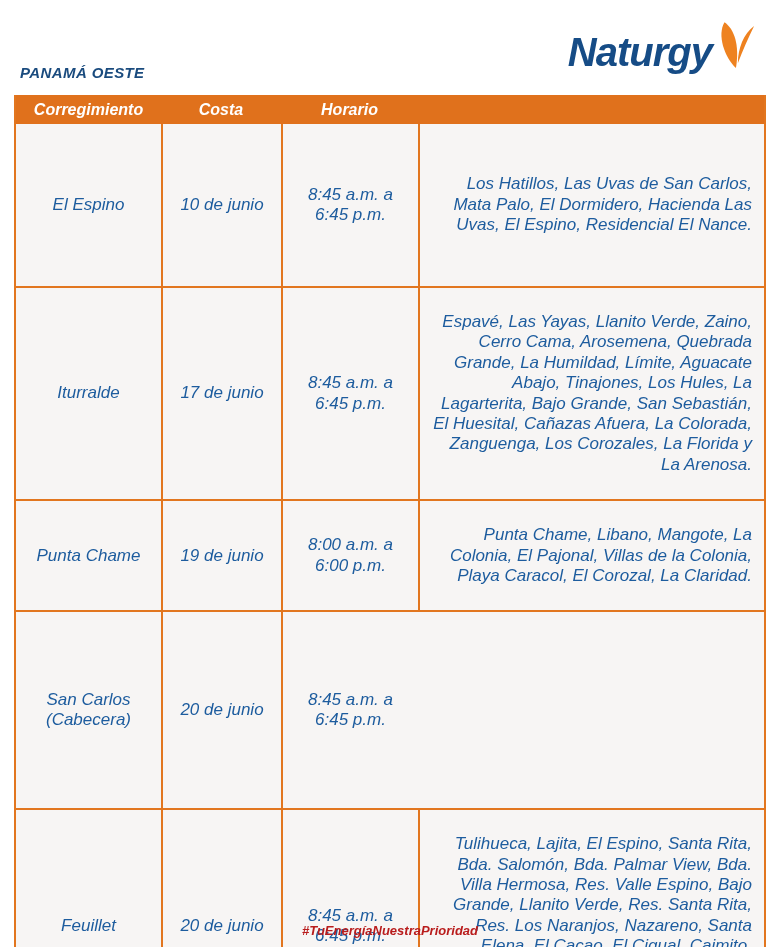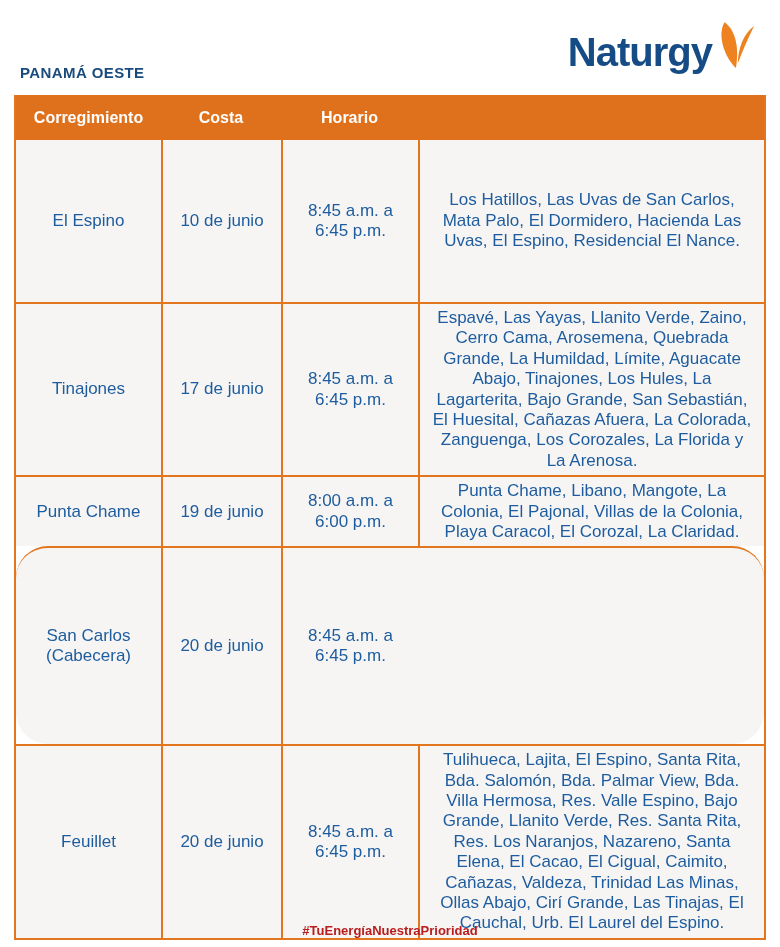--- a/index.html
+++ b/index.html
@@ -5,51 +5,51 @@
   :root{
     --orange:#E0711C;
     --orange-border:#E2761F;
     --blue-dark:#1A4B7E;
     --blue-text:#1D5C9E;
     --cell-bg:#F7F5F4;
   }
   *{box-sizing:border-box;margin:0;padding:0;}
   html,body{width:780px;height:947px;background:#FFFFFF;
     font-family:"Liberation Sans","DejaVu Sans",sans-serif;}
-  .page{position:relative;width:780px;height:947px;overflow:hidden;}
+  .page{position:relative;width:780px;height:947px;overflow:hidden;font-style:italic;}
 
   
   .brandrow{position:relative;height:95px;}
   .region-title{position:absolute;left:20px;bottom:14px;
     font-size:15px;font-weight:bold;letter-spacing:.4px;color:var(--blue-dark);}
   .logo{position:absolute;right:24px;top:20px;display:flex;align-items:center;margin-left:6px;}
   .logo-text{font-size:40px;font-weight:bold;color:#164C86;letter-spacing:-1px;
     line-height:1;margin-top:12px;}
   .butterfly{width:42px;height:52px;margin-left:2px;}
 
   
   .sched-table{position:absolute;left:14px;top:95px;width:752px;
     border:2px solid var(--orange-border);border-top:none;}
   .thead{display:grid;grid-template-columns:145px 120px 137px 1fr;
-    background:var(--orange);height:45px;align-items:center;}
+    background:var(--orange);height:29px;align-items:center;}
   .hcell{color:#FFFFFF;font-weight:bold;font-size:16px;text-align:center;}
   .trow{display:grid;grid-template-columns:145px 120px 137px 1fr;
     background:var(--cell-bg);}
   .trow + .trow{border-top:2px solid var(--orange-border);}
   .cell{display:flex;align-items:center;justify-content:center;
     text-align:center;color:var(--blue-text);font-size:17px;line-height:1.2;
     padding:6px 8px;white-space:pre-line;}
   .cell + .cell{border-left:2px solid var(--orange-border);}
-  .cell.zonas{padding:4px 12px;}
+  .cell.zonas{padding:24px 12px;text-align:right;}
   
   .trow:nth-of-type(1){min-height:86px;}
   .trow:nth-of-type(2){min-height:162px;}
   .trow:nth-of-type(3){min-height:68px;}
   .trow:nth-of-type(4){min-height:68px;}
-  .trow:nth-of-type(5){min-height:198px;border-radius:32px;}
+  .trow:nth-of-type(5){min-height:198px;}
   .trow:nth-of-type(6){min-height:58px;}
   .trow:nth-of-type(7){min-height:52px;}
   .trow:nth-of-type(8){min-height:52px;}
 
   
   .footer{position:absolute;left:0;right:0;bottom:8px;text-align:center;}
   .hashtag{font-size:13px;font-weight:bold;color:#b91c1c;}
 </style>
 </head>
 <body>
@@ -76,21 +76,21 @@
 
     <div class="trow">
       <div class="cell">El Espino</div>
       <div class="cell">10 de junio</div>
       <div class="cell">8:45 a.m. a
 6:45 p.m.</div>
       <div class="cell zonas">Los Hatillos, Las Uvas de San Carlos, Mata Palo, El Dormidero, Hacienda Las Uvas, El Espino, Residencial El Nance.</div>
     </div>
 
     <div class="trow">
-      <div class="cell">Tinajones</div>
+      <div class="cell">Iturralde</div>
       <div class="cell">17 de junio</div>
       <div class="cell">8:45 a.m. a
 6:45 p.m.</div>
       <div class="cell zonas">Espavé, Las Yayas, Llanito Verde, Zaino, Cerro Cama, Arosemena, Quebrada Grande, La Humildad, Límite, Aguacate Abajo, Tinajones, Los Hules, La Lagarterita, Bajo Grande, San Sebastián, El Huesital, Cañazas Afuera, La Colorada, Zanguenga, Los Corozales, La Florida y La Arenosa.</div>
     </div>
 
     <div class="trow">
       <div class="cell">Punta Chame</div>
       <div class="cell">19 de junio</div>
       <div class="cell">8:00 a.m. a

